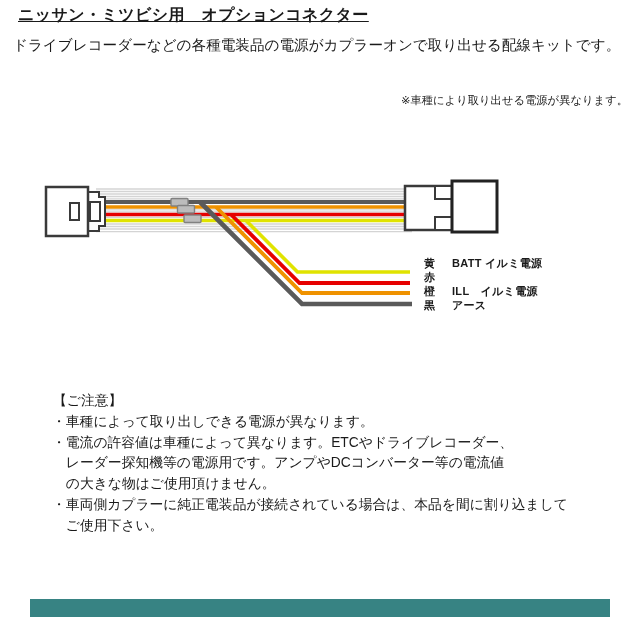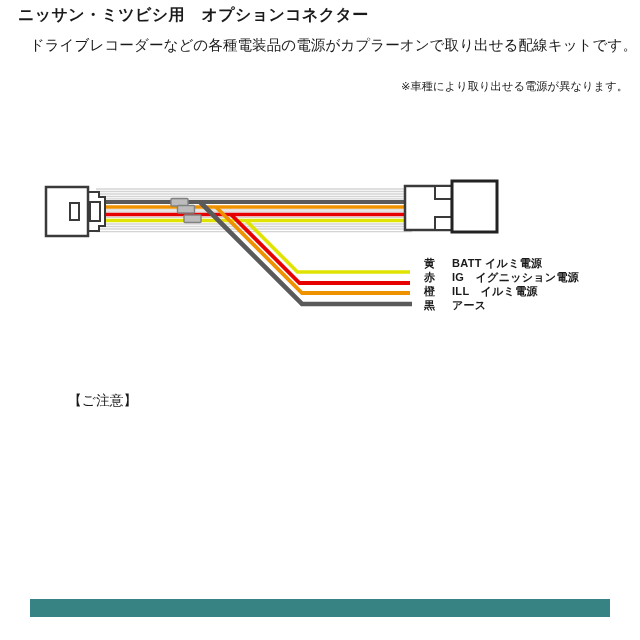--- a/index.html
+++ b/index.html
@@ -5,41 +5,41 @@
   html,body{margin:0;padding:0;}
   body{
     width:640px;height:640px;position:relative;background:#ffffff;
     font-family:"Liberation Sans","DejaVu Sans",sans-serif;
     color:#1a1a1a;overflow:hidden;
   }
   .abs{position:absolute;}
   .title{
     left:18px;top:5px;font-size:16px;font-weight:600;letter-spacing:0.4px;
     white-space:nowrap;
+    text-decoration:underline;
   }
   .desc{
     left:13px;top:35px;font-size:14.6px;line-height:21.5px;width:624px;
     font-weight:500;
-    text-align:right;
   }
   .desc div{white-space:nowrap;}
   .disclaimer{
-    right:12px;top:79px;font-size:11.3px;font-weight:500;white-space:nowrap;
+    right:12px;top:93px;font-size:11.3px;font-weight:500;white-space:nowrap;
   }
   svg.diagram{left:0;top:0;}
   .wire-labels{
     left:424px;top:256px;font-size:11px;font-weight:600;
   }
   .wire-row{display:flex;height:14px;line-height:14px;align-items:center;}
   .wire-color{width:15px;margin-right:13px;}
   .wire-text{white-space:nowrap;letter-spacing:0.3px;}
   .notes{
     left:52px;top:391px;font-size:13.8px;line-height:20.8px;font-weight:500;
   }
-  .notes .heading{margin-left:16px;}
+  .notes .heading{margin-left:1px;}
   .notes div{white-space:nowrap;}
   .footer-bar{
     left:30px;top:599px;width:580px;height:18px;background:#378383;
   }
 </style>
 </head>
 <body>
 
 <div class="abs title">ニッサン・ミツビシ用　オプションコネクター</div>
 
@@ -99,31 +99,44 @@
 
 <div class="abs wire-labels">
 
     <div class="wire-row">
       <span class="wire-color">黄</span>
       <span class="wire-text">BATT イルミ電源</span>
     </div>
 
     <div class="wire-row">
       <span class="wire-color">赤</span>
-      <span class="wire-text">IG　イグニッション電源</span>
     </div>
 
     <div class="wire-row">
       <span class="wire-color">橙</span>
       <span class="wire-text">ILL　イルミ電源</span>
     </div>
 
     <div class="wire-row">
       <span class="wire-color">黒</span>
       <span class="wire-text">アース</span>
     </div>
   </div>
 
 <div class="abs notes">
   <div class="heading">【ご注意】</div>
+  <div>
+
+      <div>・車種によって取り出しできる電源が異なります。</div>
+
+      <div>・電流の許容値は車種によって異なります。ETCやドライブレコーダー、</div>
+
+      <div>　レーダー探知機等の電源用です。アンプやDCコンバーター等の電流値</div>
+
+      <div>　の大きな物はご使用頂けません。</div>
+
+      <div>・車両側カプラーに純正電装品が接続されている場合は、本品を間に割り込まして</div>
+
+      <div>　ご使用下さい。</div>
+    </div>
 </div>
 
 <div class="abs footer-bar" style="background: rgb(55, 131, 131);"></div>
 
 </body></html>

